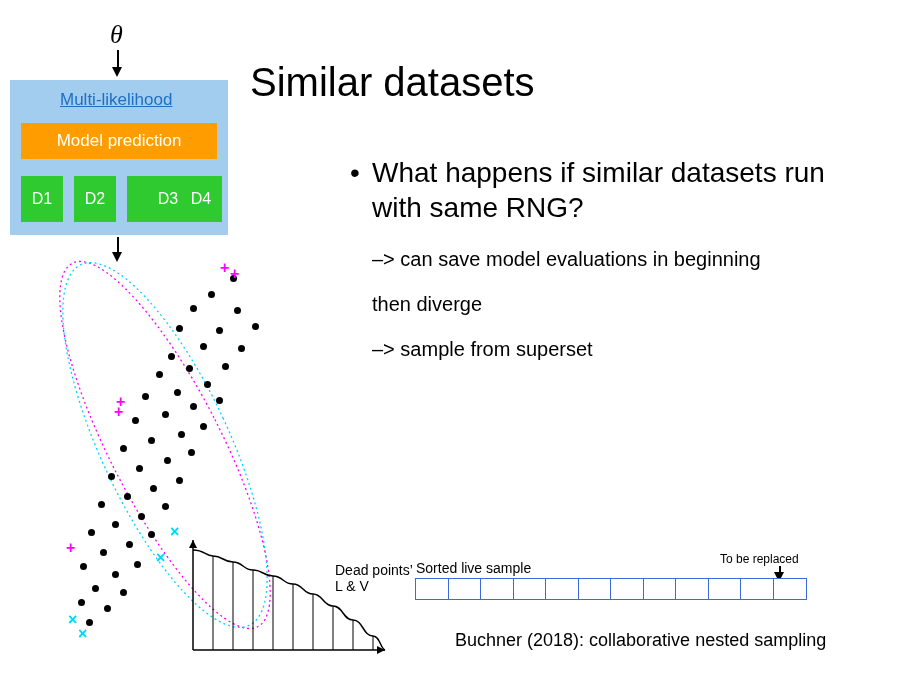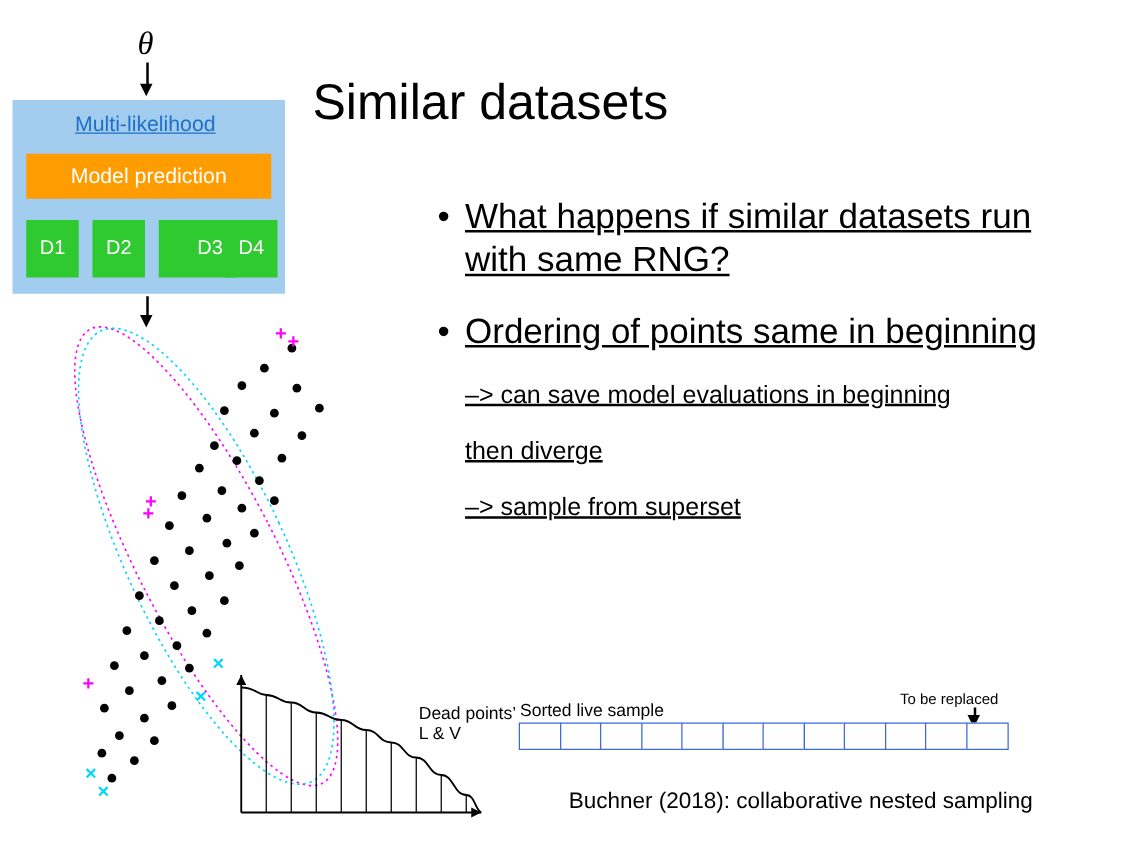--- a/index.html
+++ b/index.html
@@ -19,21 +19,20 @@
     top: 60px;
     font-size: 40px;
     font-weight: 400;
   }
   .bullets {
     left: 350px;
     top: 155px;
     width: 530px;
     font-size: 28px;
     line-height: 1.25;
-    text-decoration: underline;
   }
   .bullets ul {
     list-style: none;
     margin: 0;
     padding: 0;
   }
   .bullets li { position: relative; padding-left: 22px; margin-bottom: 22px; }
   .bullets li::before {
     content: "•";
     position: absolute;
@@ -122,21 +121,20 @@
   .cross-c { position: absolute; color: #00d5ff; font-size: 16px; font-weight: bold; }
 </style>
 </head>
 <body>
 
 <div class="abs slide-title">Similar datasets</div>
 
 <div class="abs bullets">
   <ul>
     <li>What happens if similar datasets run with same RNG?</li>
-    <li>Ordering of points same in beginning</li>
   </ul>
   <div class="followup">–&gt; can save model evaluations in beginning</div>
   <div class="followup">then diverge</div>
   <div class="followup">–&gt; sample from superset</div>
 </div>
 
 <div class="abs theta-label">θ</div>
 <div class="abs arrow-stem" style="left:117px; top:50px; height:18px;"></div>
 <div class="abs arrow-down" style="left:112px; top:67px;"></div>
 

